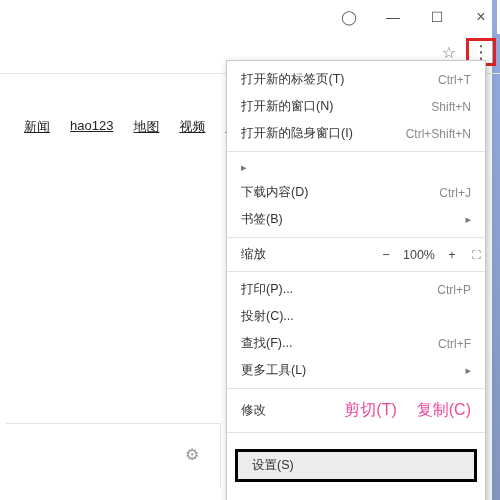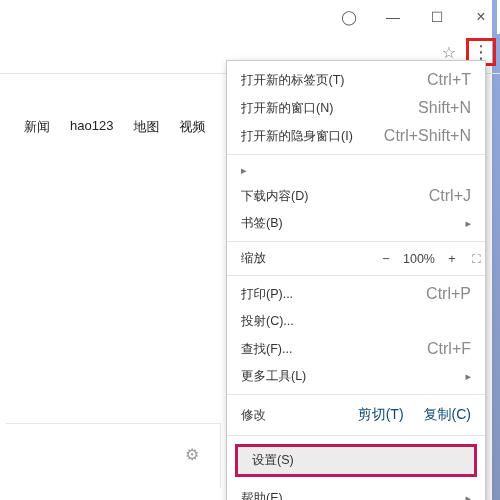--- a/index.html
+++ b/index.html
@@ -13,45 +13,45 @@
 
   
   .toolbar { height: 40px; border-bottom: 1px solid #e6e6e6; position: relative; }
   .toolbar-right { position: absolute; right: 4px; top: 4px; display: flex; align-items: center; gap: 4px; }
   .star { font-size: 16px; color: #777; padding: 4px 6px; }
   .menu-btn { width: 30px; height: 28px; display: flex; align-items: center; justify-content: center; color: #555; border: 3px solid #d22; }
   .dots { font-size: 18px; line-height: 1; }
 
   
   .nav { position: absolute; top: 118px; left: 24px; display: flex; gap: 20px; font-size: 13px; }
-  .nav a { color: #222; cursor: pointer; }
+  .nav a { color: #222; text-decoration: underline; cursor: pointer; }
 
   
   .bl-box { position: absolute; left: 6px; bottom: 12px; width: 215px; height: 65px; border-top: 1px solid #e6e6e6; border-right: 1px solid #e6e6e6; }
   .bl-gear { position: absolute; left: 185px; bottom: 36px; color: #999; font-size: 16px; }
 
   
   .menu { position: absolute; top: 60px; right: 14px; width: 260px; background: #fff; border: 1px solid #c9c9c9; box-shadow: 2px 3px 8px rgba(0,0,0,.25); font-size: 12.5px; color: #333; padding: 5px 0; }
   .item { display: flex; align-items: center; justify-content: space-between; padding: 5px 14px; cursor: default; }
   .lbl {}
-  .shortcut { color: #8a8a8a; font-size: 16px; }
+  .shortcut { color: #8a8a8a; font-size: 12px; }
   .sep { height: 1px; background: #e3e3e3; margin: 4px 0; }
   .arrow { color: #777; font-size: 11px; }
 
   .zoom-row { display: flex; align-items: center; padding: 4px 2px 4px 14px; }
   .zoom-row .zlabel { flex: 1; }
   .zoom-ctrl { display: flex; align-items: center; gap: 10px; color: #444; }
   .zoom-ctrl span { min-width: 14px; text-align: center; }
   .fs-icon { font-size: 12px; letter-spacing: -1px; color: #777; }
 
   .edit-row { display: flex; align-items: center; padding: 5px 8px 5px 14px; gap: 8px; }
   .edit-row .elabel { flex: 1; }
-  .edit-row .ebtn { padding: 2px 6px; font-size: 14px; color: #0c4a6e; }
+  .edit-row .ebtn { padding: 2px 6px; font-size: 16px; color: #ec4899; }
 
-  .highlight-box { border: 3px solid #be185d; margin: 8px 8px; }
+  .highlight-box { border: 3px solid #000000; margin: 16px 8px; }
   .highlight-box .item { background: #ececec; }
 
   
   .edge { position: absolute; top: 0; right: 0; width: 8px; height: 500px; background: linear-gradient(#3a65c8, #1e3f86); opacity: .55; }
   .edge2 { position: absolute; top: 0; right: 0; width: 3px; height: 34px; background: #fff; }
 
 </style>
 </head>
 <body>
 

